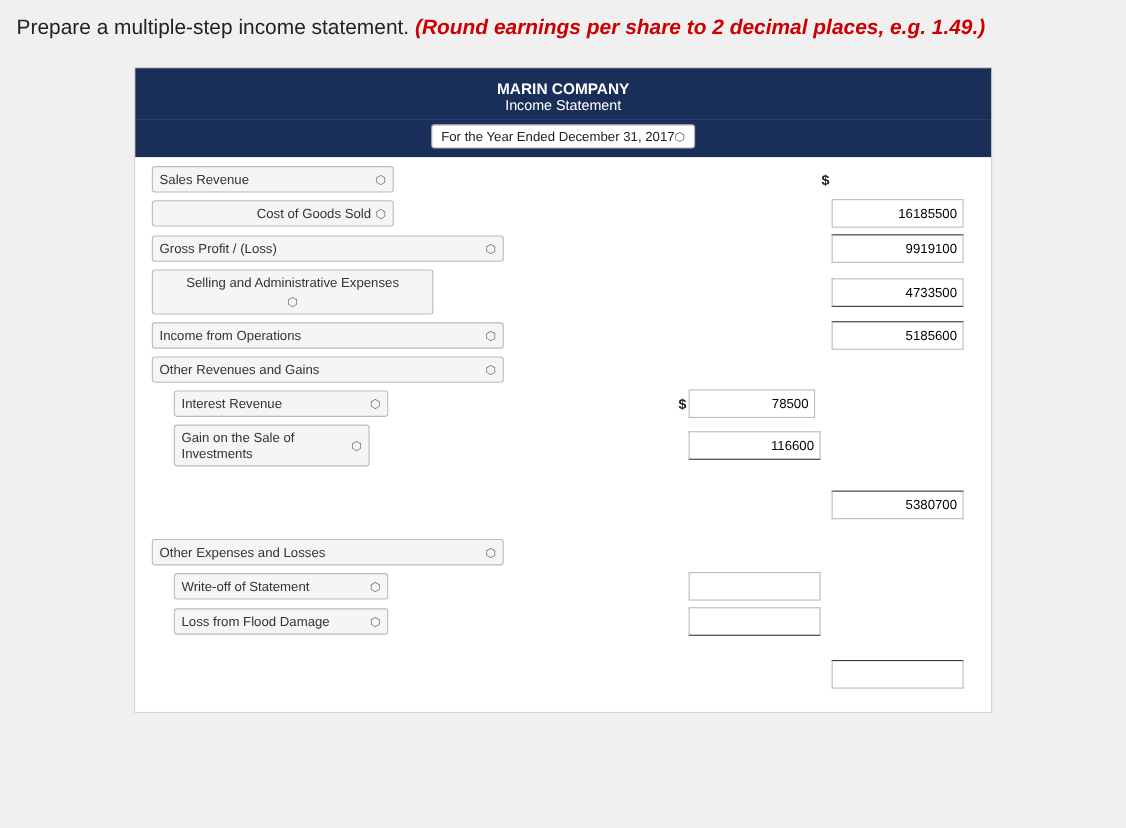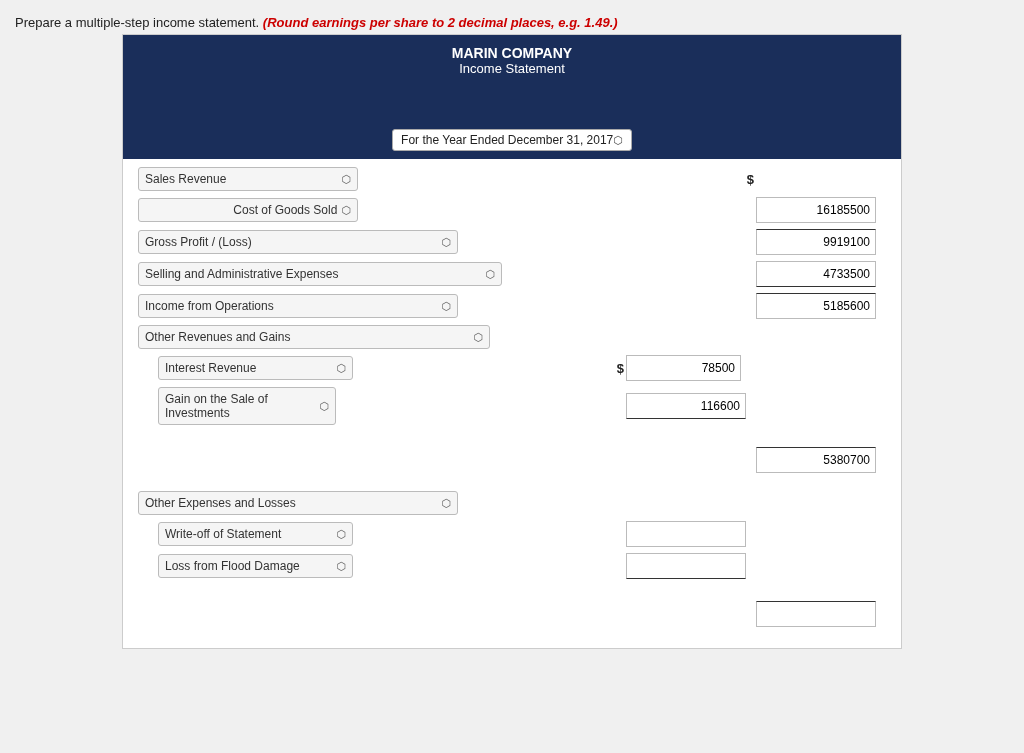--- a/index.html
+++ b/index.html
@@ -4,22 +4,22 @@
   <style>
     * { box-sizing: border-box; margin: 0; padding: 0; }
     body {
       font-family: Arial, sans-serif;
       font-size: 13px;
       background: #f0f0f0;
       padding: 15px;
       color: #222;
     }
     .instruction {
-      font-size: 13px;
-      margin-bottom: 4px;
+      font-size: 19px;
+      margin-bottom: 24px;
       color: #222;
     }
     .instruction .highlight {
       color: #cc0000;
       font-style: italic;
       font-weight: bold;
     }
     .statement-container {
       background: white;
       border: 1px solid #ccc;
@@ -49,21 +49,20 @@
     .date-select-box {
       background: white;
       color: #222;
       border: 1px solid #aaa;
       border-radius: 3px;
       padding: 3px 8px;
       font-size: 12px;
       display: flex;
       align-items: center;
       gap: 0;
-      margin-top: 43px;
     }
     .date-select-box .arrow {
       font-size: 11px;
       color: #555;
     }
     .body {
       padding: 8px 15px 15px;
       background: white;
     }
     .row {
@@ -169,21 +168,21 @@
       </div>
       <div class="col-spacer"></div>
       <div class="col-mid"></div>
       <div class="col-right">
         <input class="input-box underline-top" style="width: 120px;" type="text" value="9919100" readonly="">
       </div>
     </div>
 
     <div class="row">
       <div class="col-label-wide">
-        <div class="select-field" style="width:364px;">
+        <div class="select-field" style="width:256px;flex-direction:column;">
           <span>Selling and Administrative Expenses</span>
           <span class="arrow">⬡</span>
         </div>
       </div>
       <div class="col-spacer"></div>
       <div class="col-mid"></div>
       <div class="col-right">
         <input class="input-box" style="width: 120px; border-bottom: 1px solid rgb(51, 51, 51);" type="text" value="4733500" readonly="">
       </div>
     </div>
@@ -197,21 +196,21 @@
       </div>
       <div class="col-spacer"></div>
       <div class="col-mid"></div>
       <div class="col-right">
         <input class="input-box underline-top" style="width: 120px;" type="text" value="5185600" readonly="">
       </div>
     </div>
 
     <div class="row">
       <div style="width:320px;">
-        <div class="select-field" style="width:352px;align-items:center;">
+        <div class="select-field" style="width:320px;align-items:center;">
           <span>Other Revenues and Gains</span>
           <span class="arrow">⬡</span>
         </div>
       </div>
     </div>
 
     <div class="row row-indent1">
       <div style="width:200px;">
         <div class="select-field" style="width:195px;">
           <span>Interest Revenue</span>

